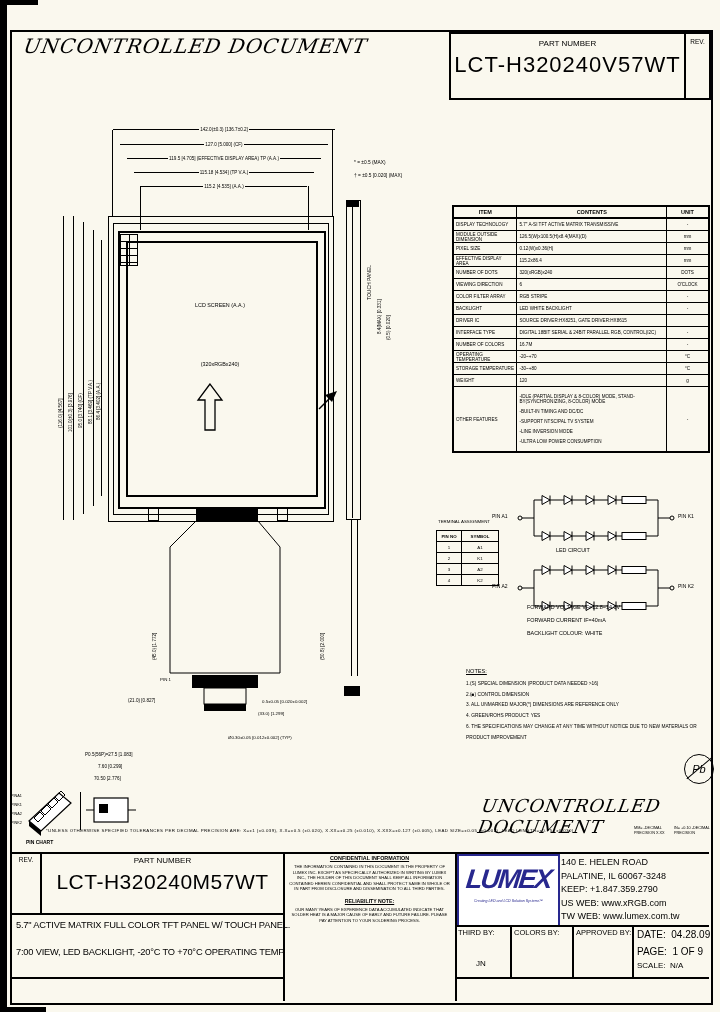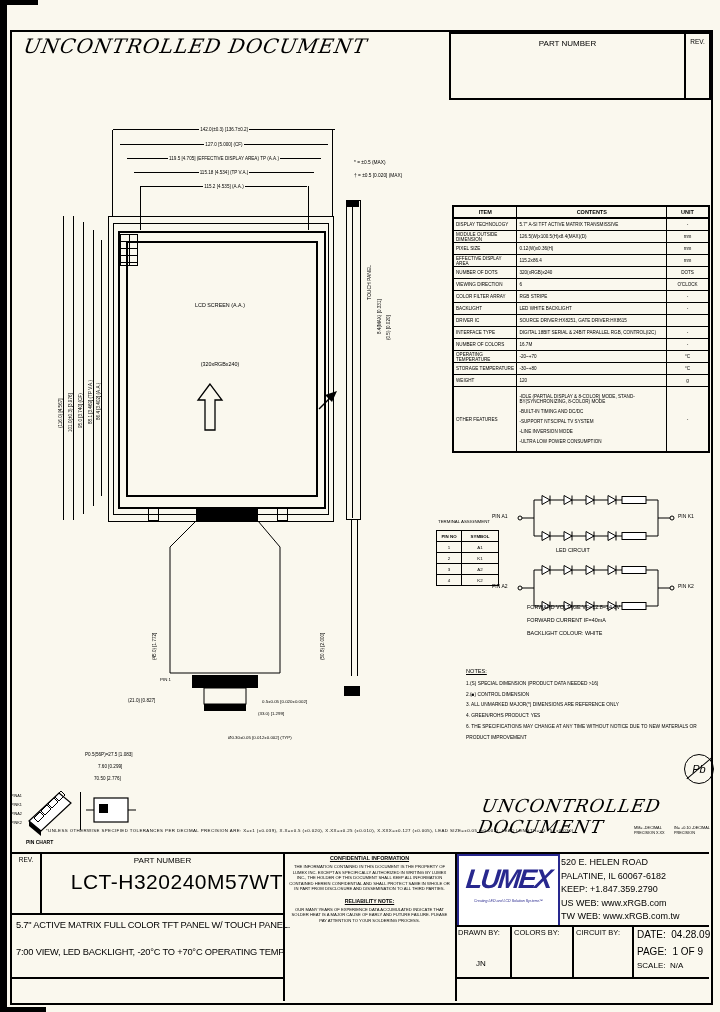--- a/index.html
+++ b/index.html
@@ -38,20 +38,21 @@
   <div class="fill" style="left:0;top:0;width:7px;height:1012px;"></div>
   <div class="fill" style="left:0;top:0;width:38px;height:5px;"></div>
   <div class="fill" style="left:0;top:1007px;width:46px;height:5px;"></div>
 
   <div class="box2" style="left:10px;top:30px;width:699px;height:971px;"></div>
 
   <div class="abs wm" style="left:24px;top:34px;font-size:20px;">UNCONTROLLED DOCUMENT</div>
   <div class="box2 abs" style="left:449px;top:32px;width:258px;height:64px;display:flex;">
     <div style="flex:1;text-align:center;">
       <div style="font-size:8px;margin-top:5px;">PART NUMBER</div>
+      <div style="font-size:22px;letter-spacing:1px;margin-top:4px;">LCT-H320240V57WT</div>
     </div>
     <div style="width:23px;border-left:2px solid #000;text-align:center;">
       <div style="font-size:6.5px;margin-top:4px;">REV.</div>
     </div>
   </div>
 
   <div class="dimrow" style="left:112px;top:127px;width:224px;">
       <span>142.0(±0.3) [136.7±0.2]</span>
     </div>
   <div class="dimrow" style="left:119px;top:142px;width:210px;">
@@ -352,48 +353,48 @@
 
   <div class="hl" style="left:10px;top:852px;width:699px;height:2px;"></div>
   <div class="vl" style="left:283px;top:852px;height:149px;width:2px;"></div>
   <div class="vl" style="left:455px;top:852px;height:149px;width:2px;"></div>
 
   <div class="vl" style="left:40px;top:854px;height:59px;width:2px;"></div>
   <div class="hl" style="left:10px;top:913px;width:273px;height:2px;"></div>
   <div class="hl" style="left:10px;top:977px;width:273px;height:2px;"></div>
   <div class="t" style="left:12px;top:856px;width:28px;text-align:center;font-size:6.5px;">REV.</div>
   <div class="t" style="left:42px;top:857px;width:241px;text-align:center;font-size:8px;">PART NUMBER</div>
-  <div class="t" style="left:42px;top:870px;width:241px;text-align:right;font-size:21px;letter-spacing:0.5px;">LCT-H320240M57WT</div>
+  <div class="t" style="left:42px;top:870px;width:241px;text-align:center;font-size:21px;letter-spacing:0.5px;">LCT-H320240M57WT</div>
   <div class="t" style="left:16px;top:920px;font-size:9.3px;letter-spacing:-0.2px;">5.7" ACTIVE MATRIX FULL COLOR TFT PANEL W/ TOUCH PANEL.</div>
   <div class="t" style="left:16px;top:947px;font-size:9.3px;letter-spacing:-0.2px;">7:00 VIEW, LED BACKLIGHT, -20°C TO +70°C OPERATING TEMP.</div>
 
   <div class="abs" style="left:288px;top:855px;width:163px;">
     <div class="u conf" style="font-size:5.4px;font-weight:bold;">CONFIDENTIAL INFORMATION</div>
     <div class="conf" style="margin-top:2px;">THE INFORMATION CONTAINED IN THIS DOCUMENT IS THE PROPERTY OF LUMEX INC. EXCEPT AS SPECIFICALLY AUTHORIZED IN WRITING BY LUMEX INC., THE HOLDER OF THIS DOCUMENT SHALL KEEP ALL INFORMATION CONTAINED HEREIN CONFIDENTIAL AND SHALL PROTECT SAME IN WHOLE OR IN PART FROM DISCLOSURE AND DISSEMINATION TO ALL THIRD PARTIES.</div>
     <div class="u conf" style="font-size:5.2px;font-weight:bold;margin-top:6px;">RELIABILITY NOTE:</div>
     <div class="conf" style="margin-top:2px;">OUR MANY YEARS OF EXPERIENCE DATA ACCUMULATED INDICATE THAT SOLDER HEAT IS A MAJOR CAUSE OF EARLY AND FUTURE FAILURE. PLEASE PAY ATTENTION TO YOUR SOLDERING PROCESS.</div>
   </div>
 
   <div class="abs" style="left:457px;top:854px;width:99px;height:69px;border:2px solid #28288e;background:#fff;text-align:center;overflow:hidden;">
     <div style="font-size:27px;font-weight:bold;font-style:italic;color:#28288e;letter-spacing:-2px;margin-top:8px;transform:skewX(-6deg);">LUMEX</div>
     <div style="font-size:3.6px;font-style:italic;color:#28288e;margin-top:4px;">Creating LED and LCD Solution Systems™</div>
   </div>
   <div class="abs" style="left:561px;top:856px;font-size:9px;line-height:13.6px;white-space:nowrap;">
-    <div>520 E. HELEN ROAD</div>
-    <div>PALATINE, IL  60067-6182</div>
+    <div>140 E. HELEN ROAD</div>
+    <div>PALATINE, IL  60067-3248</div>
     <div>KEEP: +1.847.359.2790</div>
     <div>US WEB: www.xRGB.com</div>
-    <div>TW WEB: www.xRGB.com.tw</div>
+    <div>TW WEB: www.lumex.com.tw</div>
   </div>
   <div class="hl" style="left:455px;top:925px;width:254px;height:2px;"></div>
   <div class="hl" style="left:455px;top:977px;width:254px;height:2px;"></div>
   <div class="vl" style="left:510px;top:925px;height:52px;width:2px;"></div>
   <div class="vl" style="left:572px;top:925px;height:52px;width:2px;"></div>
   <div class="vl" style="left:632px;top:925px;height:52px;width:2px;"></div>
-  <div class="t" style="left:458px;top:929px;font-size:7.5px;">DRAWN BY:</div>
+  <div class="t" style="left:458px;top:929px;font-size:7.5px;">THIRD BY:</div>
   <div class="t" style="left:476px;top:960px;font-size:8px;">JN</div>
   <div class="t" style="left:514px;top:929px;font-size:7.5px;">COLORS BY:</div>
-  <div class="t" style="left:576px;top:929px;font-size:7.5px;">CIRCUIT BY:</div>
+  <div class="t" style="left:576px;top:929px;font-size:7.5px;">APPROVED BY:</div>
   <div class="t" style="left:637px;top:929px;font-size:10px;"><span>DATE:</span>&nbsp;&nbsp;<span>04.28.09</span></div>
   <div class="t" style="left:637px;top:946px;font-size:10px;"><span>PAGE:</span>&nbsp;&nbsp;<span>1 OF 9</span></div>
   <div class="t" style="left:637px;top:962px;font-size:8px;"><span>SCALE:</span>&nbsp;&nbsp;<span>N/A</span></div>
 
 </div>
 
 </body></html>

